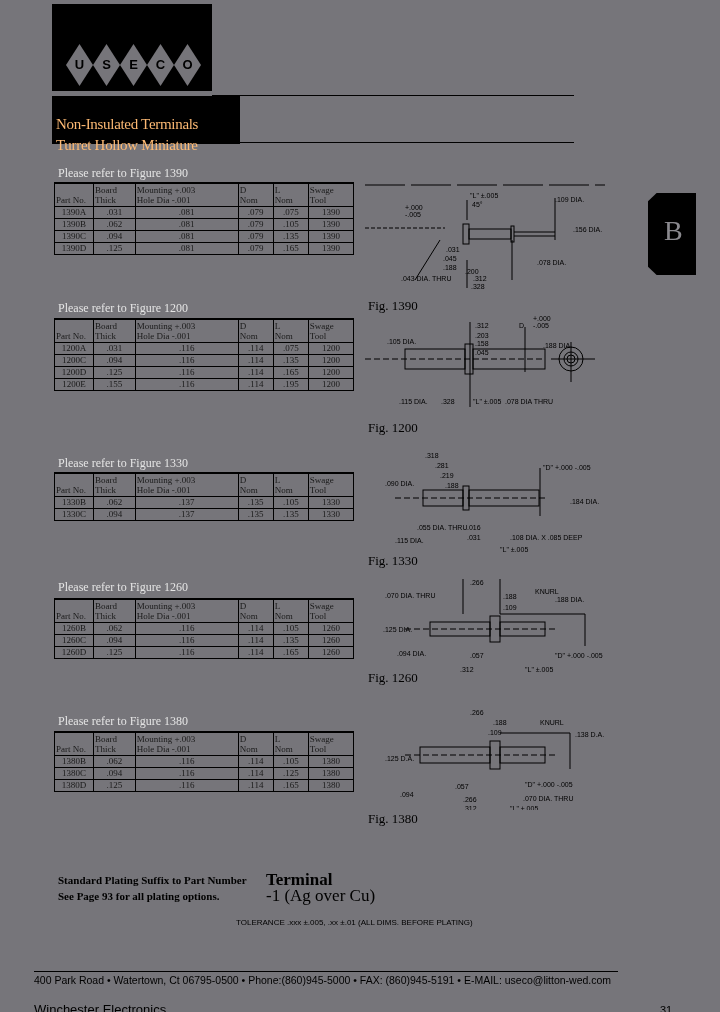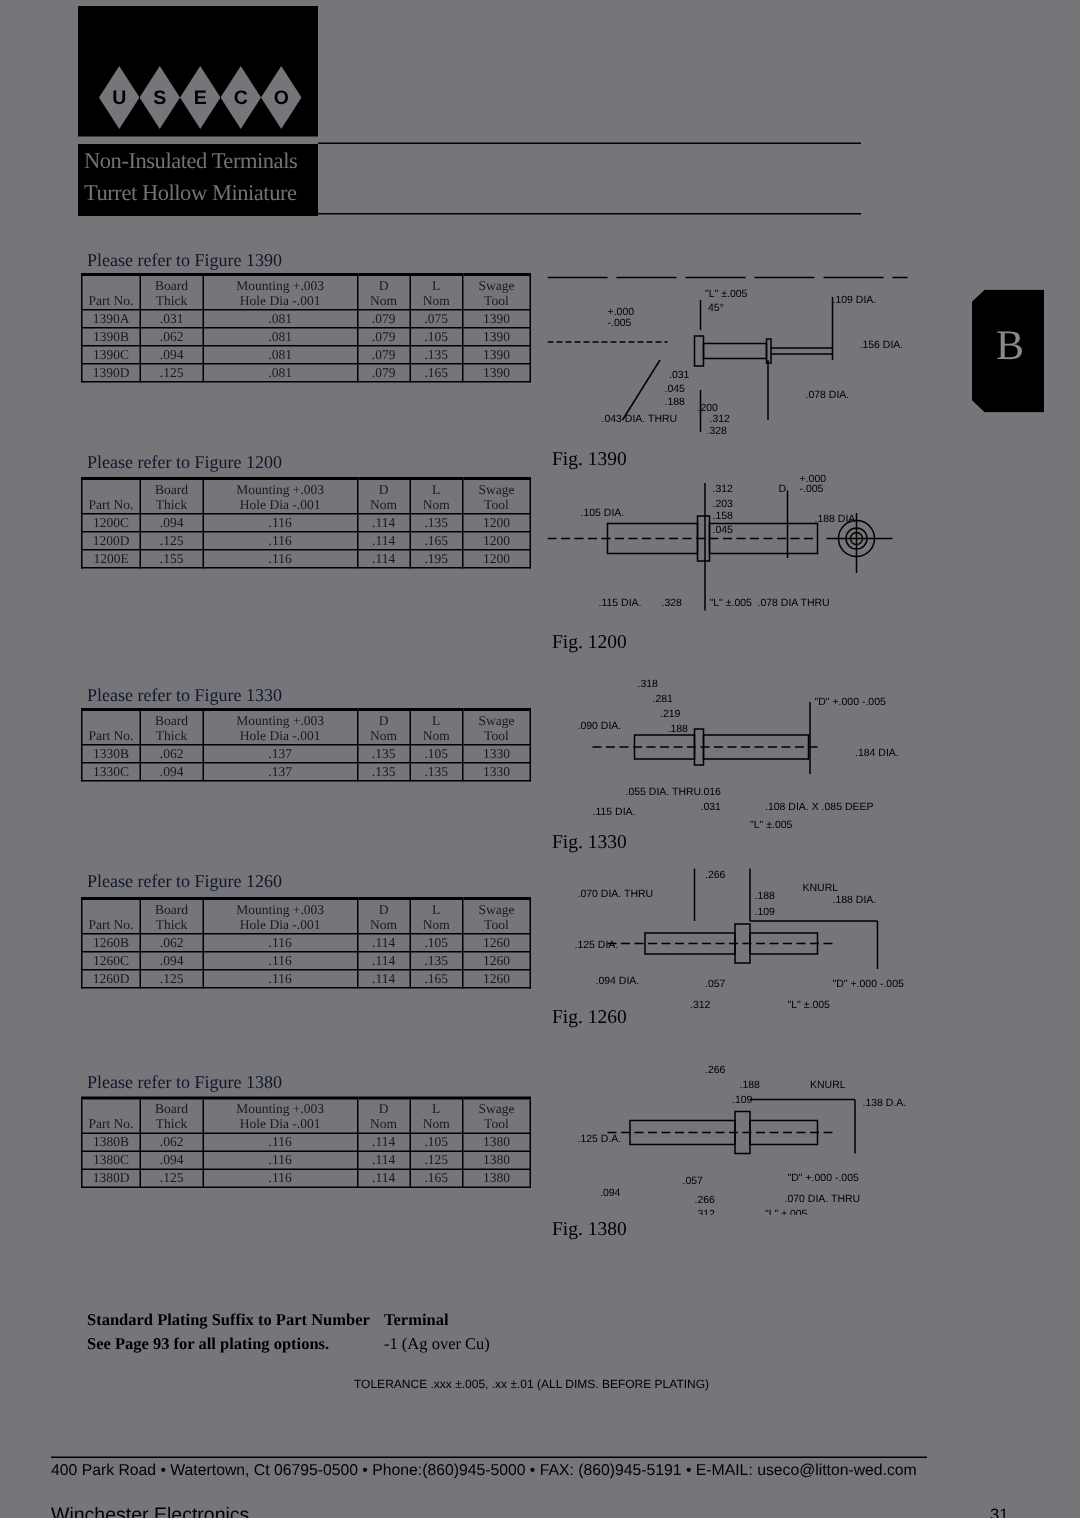--- a/index.html
+++ b/index.html
@@ -2,33 +2,33 @@
 <html><head>
 <meta charset="utf-8">
 <style>
   html, body { margin:0; padding:0; }
   body { width:720px; height:1012px; background:#76757a; position:relative; overflow:hidden; font-family:"Liberation Serif", serif; color:#000; }
   .logo { position:absolute; left:52px; top:4px; width:160px; height:87px; background:#000; }
   .diamonds { position:absolute; left:14px; top:40px; display:flex; gap:0; }
   .diamond { width:27px; height:42px; position:relative; margin-right:0; }
   .diamond svg { position:absolute; left:0; top:0; }
   .diamond span { position:absolute; left:0; width:27px; top:13px; text-align:center; font-family:"Liberation Sans", sans-serif; font-weight:bold; font-size:13px; color:#000; }
-  .titlebox { position:absolute; left:52px; top:96px; width:160px; height:48px; background:#000; color:#737373; font-size:15px; line-height:21px; padding-left:4px; box-sizing:border-box; padding-top:2px; letter-spacing:-0.3px; }
+  .titlebox { position:absolute; left:52px; top:96px; width:188px; height:48px; background:#000; color:#fdba74; font-size:15px; line-height:21px; padding-left:4px; box-sizing:border-box; padding-top:18px; letter-spacing:-0.3px; }
   .hline { position:absolute; background:#000; height:1px; }
   .tabB { position:absolute; left:648px; top:193px; width:48px; height:82px; background:#000; clip-path:polygon(18% 0, 100% 0, 100% 100%, 18% 100%, 0 90%, 0 10%); }
   .tabB span { position:absolute; left:16px; top:22px; font-size:28px; color:#8a898e; font-family:"Liberation Serif", serif; }
-  .sec-label { position:absolute; left:58px; font-size:12px; color:#0f172a; }
+  .sec-label { position:absolute; left:58px; font-size:12px; color:#e5e5e5; }
   table.spec { position:absolute; left:54px; width:300px; border-collapse:collapse; font-size:9px; color:#1a1a1a; }
-  table.spec th { font-weight:normal; border:1px solid #000; border-top:2px solid #000; vertical-align:bottom; padding:1px 1px; line-height:10px; text-align:center; }
+  table.spec th { font-weight:normal; border:1px solid #000; border-top:2px solid #000; vertical-align:bottom; padding:1px 1px; line-height:10px; text-align:left; }
   table.spec td { border:1px solid #000; text-align:center; height:11px; padding:0; line-height:11px; }
   table.spec th.pn, table.spec td.pn { width:36px; }
   .fig-label { position:absolute; left:368px; font-size:13px; }
   .drawing { position:absolute; }
   .plating { position:absolute; left:58px; top:872px; font-size:11px; font-weight:bold; line-height:16px; }
-  .plating2 { position:absolute; left:256px; top:872px; font-size:11px; line-height:16px; }
+  .plating2 { position:absolute; left:266px; top:872px; font-size:17px; line-height:16px; }
   .plating2 .b { font-weight:bold; }
   .tolerance { position:absolute; left:236px; top:918px; font-size:8px; font-family:"Liberation Sans", sans-serif; }
   .company { position:absolute; left:34px; top:954px; font-size:13px; font-family:"Liberation Sans", sans-serif;margin-top:48px; }
   .address { position:absolute; left:34px; top:974px; font-size:10.5px; font-family:"Liberation Sans", sans-serif; white-space:nowrap; }
   .pagenum { position:absolute; left:660px; top:984px; font-size:11px; font-family:"Liberation Sans", sans-serif;margin-top:20px; }
   svg text { font-family:"Liberation Sans", sans-serif; font-size:7px; fill:#000; }
 </style>
 </head>
 <body>
 
@@ -132,20 +132,28 @@
     <th class="pn">Part No.</th>
     <th><span>Board</span><br><span>Thick</span></th>
     <th><span>Mounting</span> <span>+.003</span><br><span>Hole Dia</span> <span>-.001</span></th>
     <th><span>D</span><br><span>Nom</span></th>
     <th><span>L</span><br><span>Nom</span></th>
     <th><span>Swage</span><br><span>Tool</span></th>
   </tr>
     </thead>
   <tbody>
     <tr>
+        <td class="pn">1200A</td>
+        <td>.031</td>
+        <td>.116</td>
+        <td>.114</td>
+        <td>.075</td>
+        <td>1200</td>
+      </tr>
+    <tr>
         <td class="pn">1200C</td>
         <td>.094</td>
         <td>.116</td>
         <td>.114</td>
         <td>.135</td>
         <td>1200</td>
       </tr>
     <tr>
         <td class="pn">1200D</td>
         <td>.125</td>

